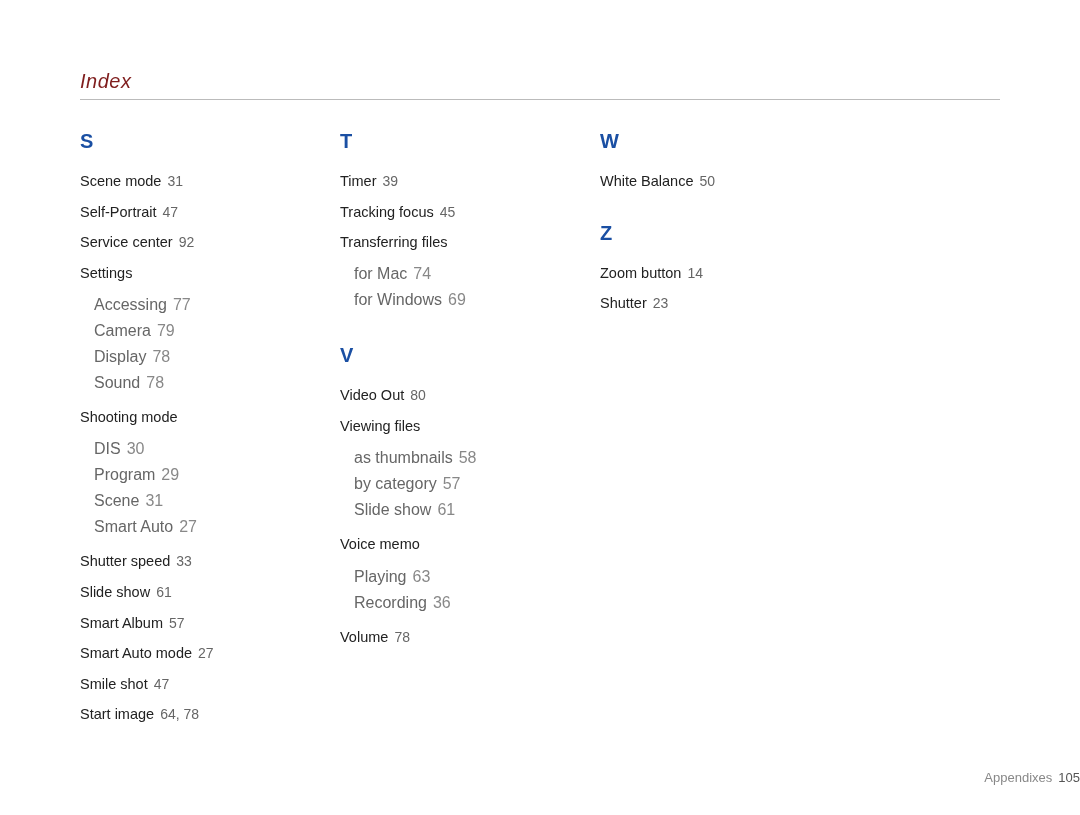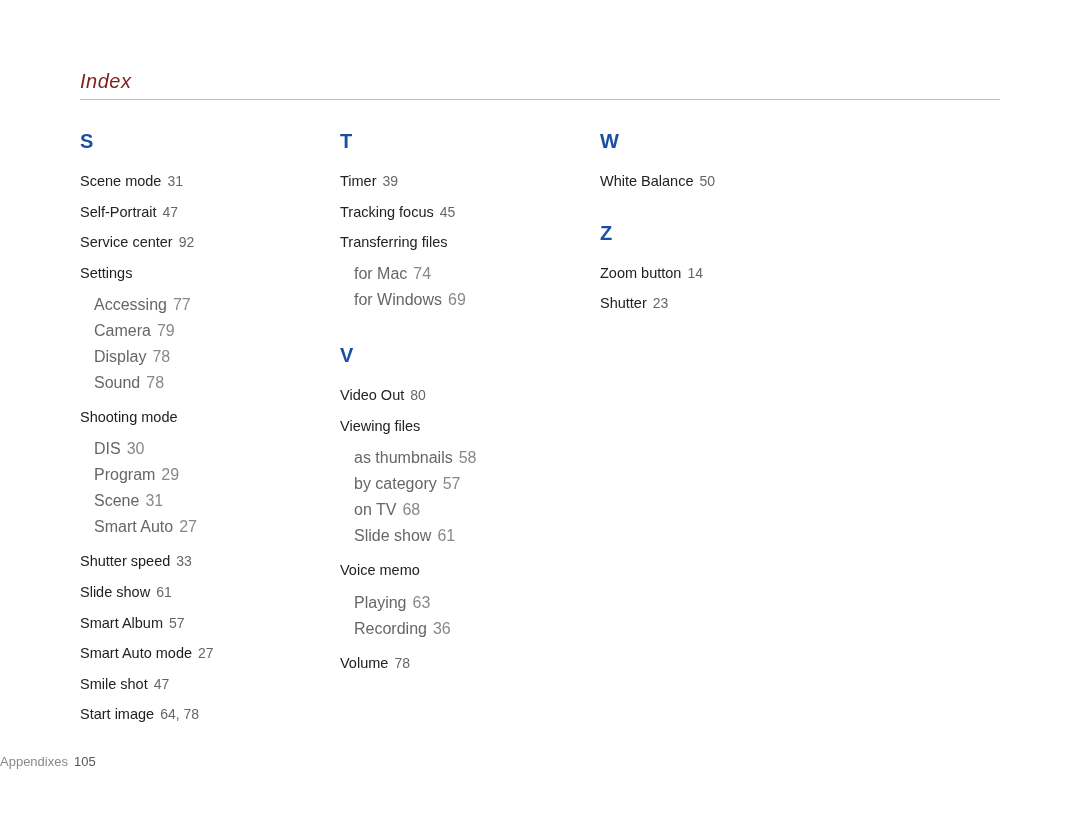--- a/index.html
+++ b/index.html
@@ -60,24 +60,24 @@
   .sub-entry .page {
     color: #888;
     margin-left: 6px;
   }
   .block {
     margin-bottom: 12px;
   }
   .spacer-letter { height: 20px; }
   .footer {
     position: absolute;
-    bottom: 46px;
+    bottom: 30px;
     left: 0;
     right: 0;
-    text-align: left;
+    text-align: right;
     font-size: 13px;
     color: #888;
   }
   .footer .pnum {
     color: #555;
     margin-left: 6px;
   }
 </style>
 </head>
 <body>
@@ -130,21 +130,20 @@
     <div class="spacer-letter"></div>
     <div class="letter-heading">V</div>
 
 
     <div class="entry"><span>Video Out</span><span class="page">80</span></div>
 
     <div class="block">
       <div class="entry"><span>Viewing files</span></div>
       <div class="sub-entry"><span>as thumbnails</span><span class="page">58</span></div>
       <div class="sub-entry"><span>by category</span><span class="page">57</span></div>
-      <div class="sub-entry"><span>on TV</span><span class="page">68</span></div>
       <div class="sub-entry"><span>Slide show</span><span class="page">61</span></div>
     </div>
 
     <div class="block">
       <div class="entry"><span>Voice memo</span></div>
       <div class="sub-entry"><span>Playing</span><span class="page">63</span></div>
       <div class="sub-entry"><span>Recording</span><span class="page">36</span></div>
     </div>
 
     <div class="entry"><span>Volume</span><span class="page">78</span></div>

